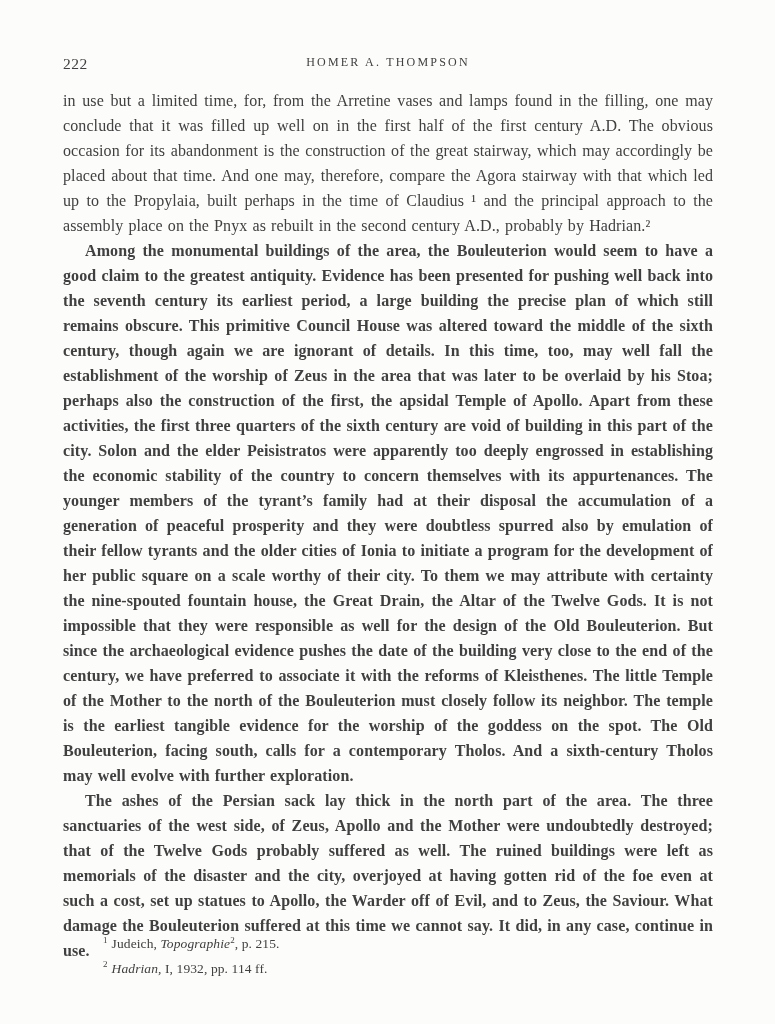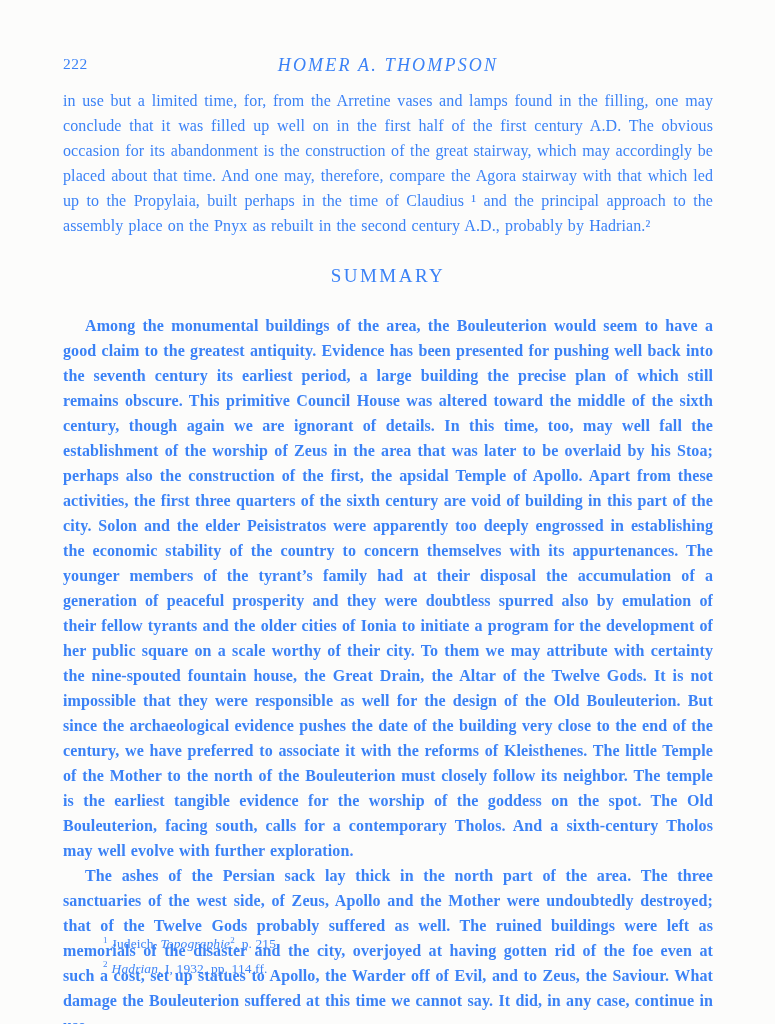--- a/index.html
+++ b/index.html
@@ -8,21 +8,21 @@
     width: 775px;
     height: 1024px;
     overflow: hidden;
     background: #fcfcfb;
   }
   .page {
     position: relative;
     width: 775px;
     height: 820px;
     background: #fcfcfb;
-    color: #3b82f6;
+    color: #404040;
     font-family: "Liberation Serif", "DejaVu Serif", serif;
     -webkit-font-smoothing: antialiased;
   }
   
   .running-head {
     position: absolute;
     top: 55px;
     left: 63px;
     width: 650px;
     height: 20px;
@@ -30,24 +30,23 @@
   .page-num {
     position: absolute;
     left: 0;
     top: 0;
     font-size: 15.5px;
     letter-spacing: 0.5px;
   }
   .author {
     display: block;
     text-align: center;
-    font-size: 18px;
+    font-size: 12px;
     letter-spacing: 2.2px;
     white-space: nowrap;
-    font-style: italic;
   }
   
   .text-block {
     position: absolute;
     top: 88px;
     left: 63px;
     width: 650px;
   }
   .body-para {
     margin: 0;
@@ -94,21 +93,20 @@
 <div class="page">
 
   <header class="running-head">
     <span class="page-num">222</span>
     <span class="author">HOMER A. THOMPSON</span>
   </header>
 
   <main class="text-block">
     <p class="body-para">in use but a limited time, for, from the Arretine vases and lamps found in the filling, one may conclude that it was filled up well on in the first half of the first century A.D.  The obvious occasion for its abandonment is the construction of the great stairway, which may accordingly be placed about that time.  And one may, therefore, compare the Agora stairway with that which led up to the Propylaia, built perhaps in the time of Claudius ¹ and the principal approach to the assembly place on the Pnyx as rebuilt in the second century A.D., probably by Hadrian.²</p>
 
-    <h2 class="section-heading">SUMMARY</h2>
 
     <p class="body-para indent">Among the monumental buildings of the area, the Bouleuterion would seem to have a good claim to the greatest antiquity.  Evidence has been presented for pushing well back into the seventh century its earliest period, a large building the precise plan of which still remains obscure.  This primitive Council House was altered toward the middle of the sixth century, though again we are ignorant of details.  In this time, too, may well fall the establishment of the worship of Zeus in the area that was later to be overlaid by his Stoa; perhaps also the construction of the first, the apsidal Temple of Apollo.  Apart from these activities, the first three quarters of the sixth century are void of building in this part of the city.  Solon and the elder Peisistratos were apparently too deeply engrossed in establishing the economic stability of the country to concern themselves with its appurtenances.  The younger members of the tyrant’s family had at their disposal the accumulation of a generation of peaceful prosperity and they were doubtless spurred also by emulation of their fellow tyrants and the older cities of Ionia to initiate a program for the development of her public square on a scale worthy of their city.  To them we may attribute with certainty the nine-spouted fountain house, the Great Drain, the Altar of the Twelve Gods.  It is not impossible that they were responsible as well for the design of the Old Bouleuterion.  But since the archaeological evidence pushes the date of the building very close to the end of the century, we have preferred to associate it with the reforms of Kleisthenes.  The little Temple of the Mother to the north of the Bouleuterion must closely follow its neighbor.  The temple is the earliest tangible evidence for the worship of the goddess on the spot.  The Old Bouleuterion, facing south, calls for a contemporary Tholos.  And a sixth-century Tholos may well evolve with further exploration.</p>
 
     <p class="body-para indent">The ashes of the Persian sack lay thick in the north part of the area.  The three sanctuaries of the west side, of Zeus, Apollo and the Mother were undoubtedly destroyed; that of the Twelve Gods probably suffered as well.  The ruined buildings were left as memorials of the disaster and the city, overjoyed at having gotten rid of the foe even at such a cost, set up statues to Apollo, the Warder off of Evil, and to Zeus, the Saviour.  What damage the Bouleuterion suffered at this time we cannot say.  It did, in any case, continue in use.</p>
   </main>
 
   <footer class="footnotes">
     <p class="footnote"><sup class="fn-marker">1</sup><span>Judeich, </span><i class="fn-italic">Topographie</i><sup class="fn-sup">2</sup><span>, p. 215.</span></p>
 
     <p class="footnote"><sup class="fn-marker">2</sup><span></span><i class="fn-italic">Hadrian</i><sup class="fn-sup"></sup><span>, I, 1932, pp. 114 ff.</span></p>

